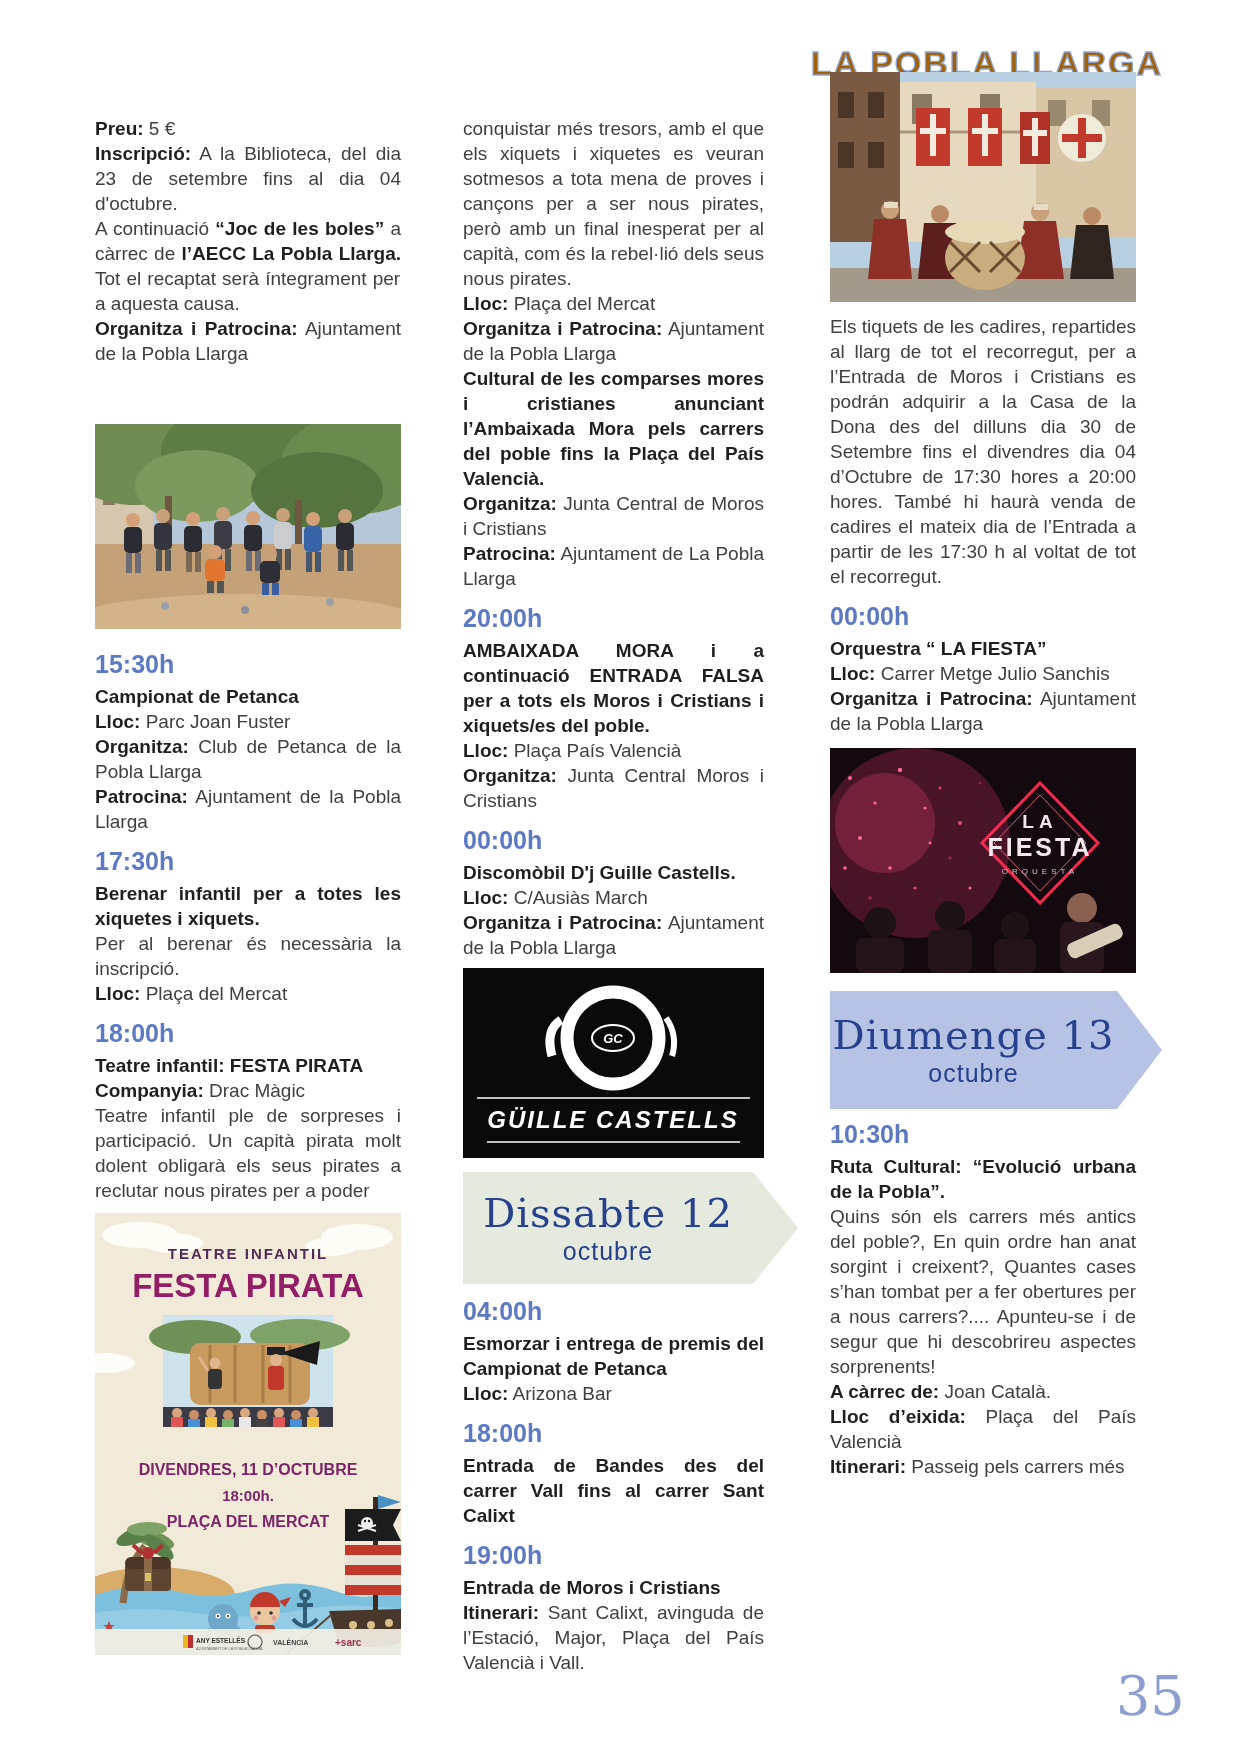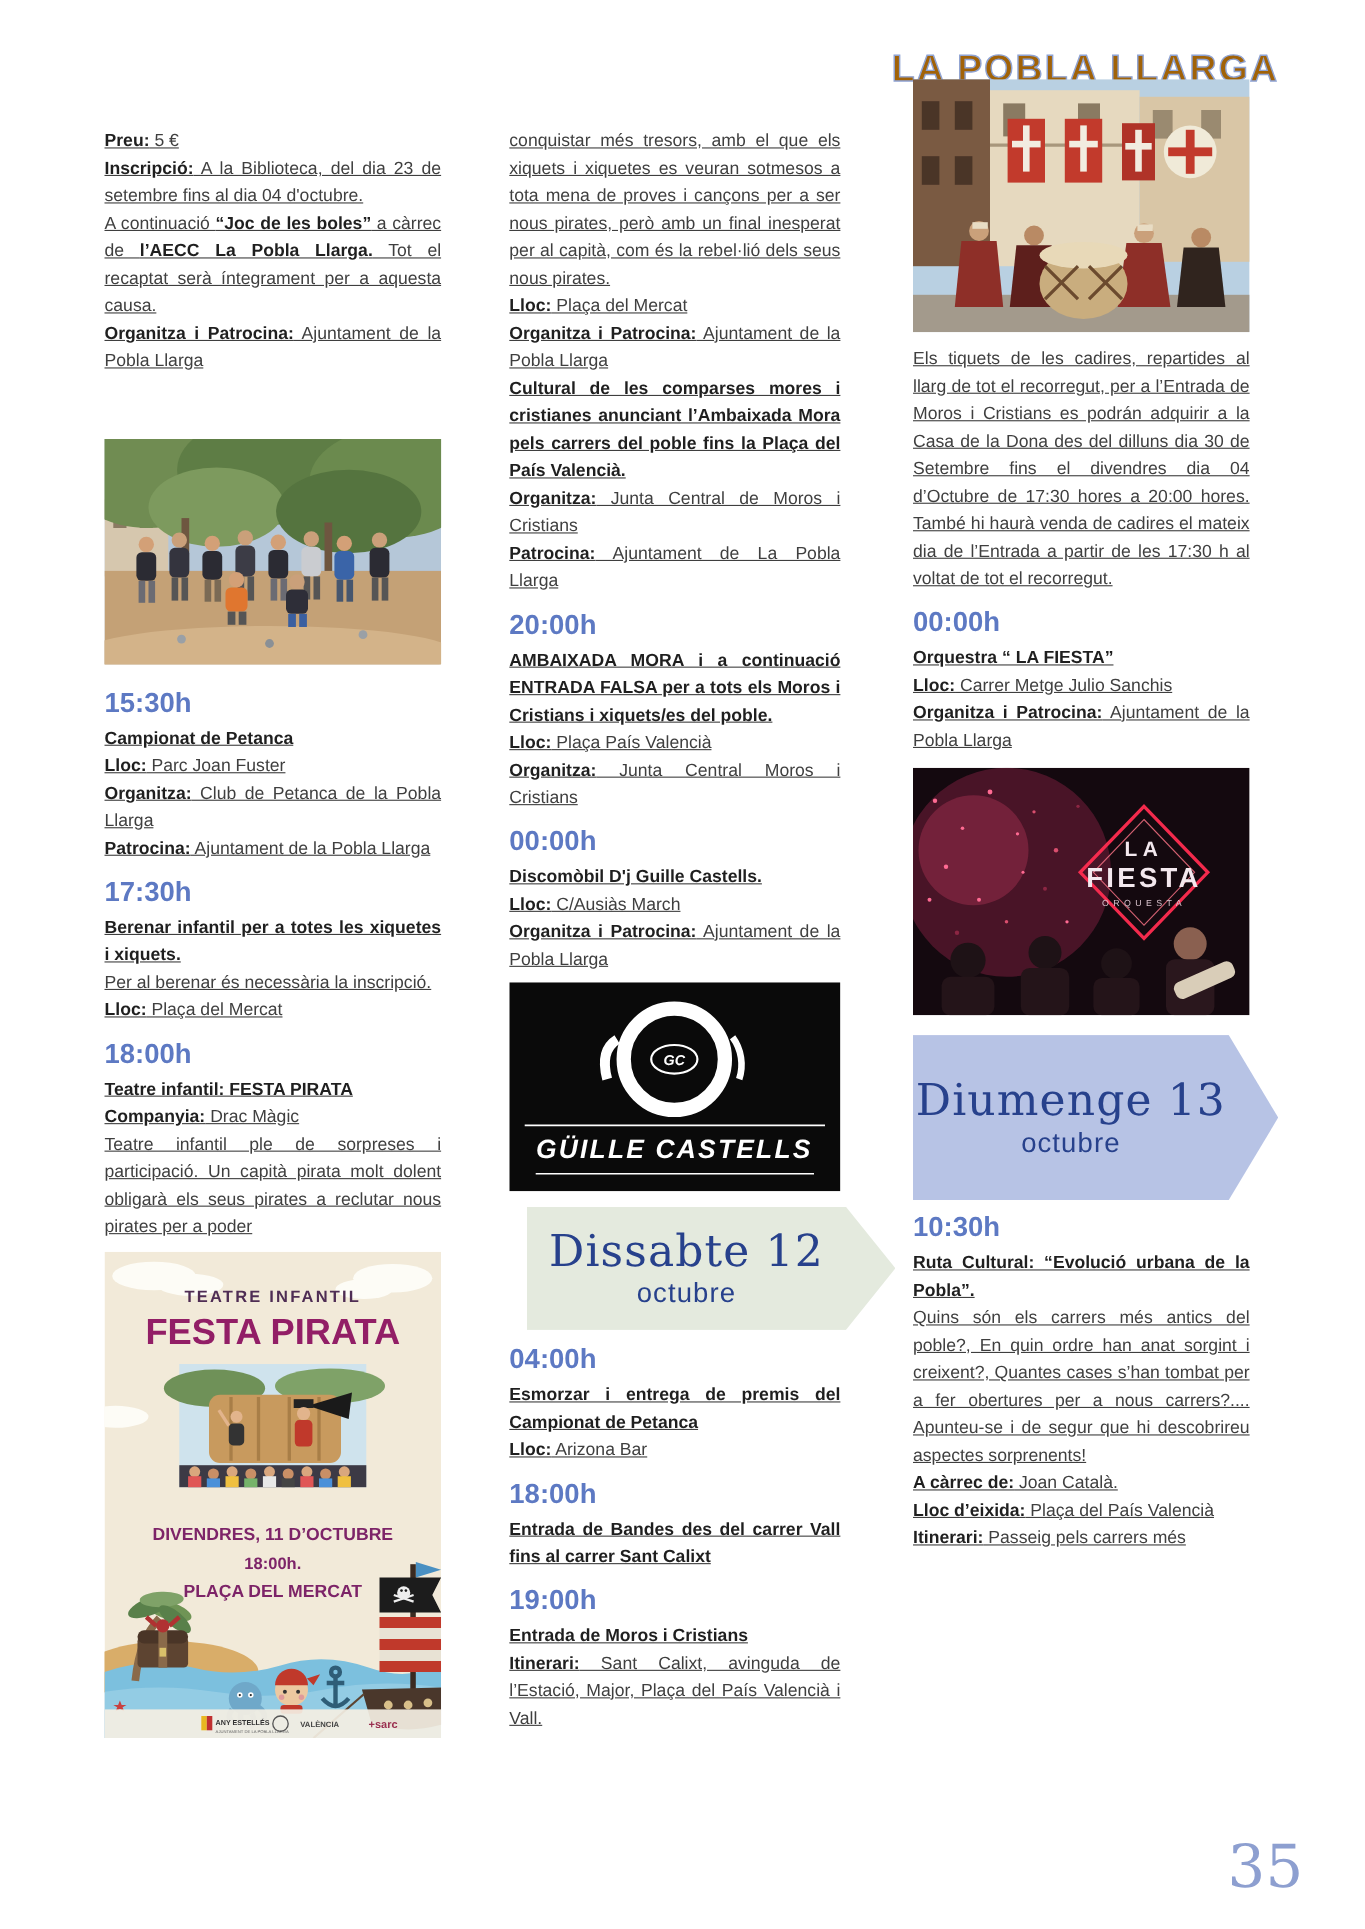--- a/index.html
+++ b/index.html
@@ -10,22 +10,22 @@
   .header-title{
     position:absolute;top:44px;left:0;right:78px;text-align:right;
     font-size:34px;font-weight:bold;letter-spacing:2px;
     color:#a16207;-webkit-text-stroke:1.3px #8fa3d3;
   }
   .col{position:absolute;top:0;}
   #col1{left:95px;width:306px;padding-top:116px;}
   #col2{left:463px;width:301px;padding-top:116px;}
   #col3{left:830px;width:306px;padding-top:72px;}
   p.ln{
-    font-size:16px;line-height:25px;text-align:justify;
-    color:#3f3f3f;margin:0;text-decoration:underline;
+    font-size:19px;line-height:25px;text-align:justify;
+    color:#3f3f3f;margin:0;
   }
   p.ln .b{font-weight:bold;color:#1f1f1f;}
   p.ln.note{color:#9c9c9c;}
   h2.time{
     font-size:25px;line-height:30px;color:#5d79c3;font-weight:bold;
     margin:14px 0 5px 0;
   }
   h2.time.mt20{margin-top:20px;}
   h2.time.mt12{margin-top:12px;}
   h2.time.mt10{margin-top:10px;}
@@ -40,22 +40,22 @@
     clip-path:polygon(0 0, calc(100% - 45px) 0, 100% 50%, calc(100% - 45px) 100%, 0 100%);
     padding-right:45px;box-sizing:border-box;
   }
   .banner .banner-title{
     font-family:"DejaVu Serif", serif;font-size:40px;color:#27418c;
     letter-spacing:1px;line-height:46px;
   }
   .banner .banner-month{
     font-size:25px;color:#27418c;line-height:30px;letter-spacing:1px;
   }
-  .banner.sat{width:335px;height:112px;background:#e4eade;margin-top:14px;margin-left:16px;}
-  .banner.sun{width:332px;height:150px;background:#b7c3e5;margin-top:18px;}
+  .banner.sat{width:335px;height:112px;background:#e4eade;margin-top:14px;}
+  .banner.sun{width:332px;height:118px;background:#b7c3e5;margin-top:18px;}
   .page-num{
     position:absolute;top:1636px;left:1116px;
     font-family:"DejaVu Serif", serif;font-size:54px;color:#8d9fd0;margin-top:29px;
   }
 </style>
 </head>
 <body>
 
 <div class="header-title">LA POBLA LLARGA</div>
 

